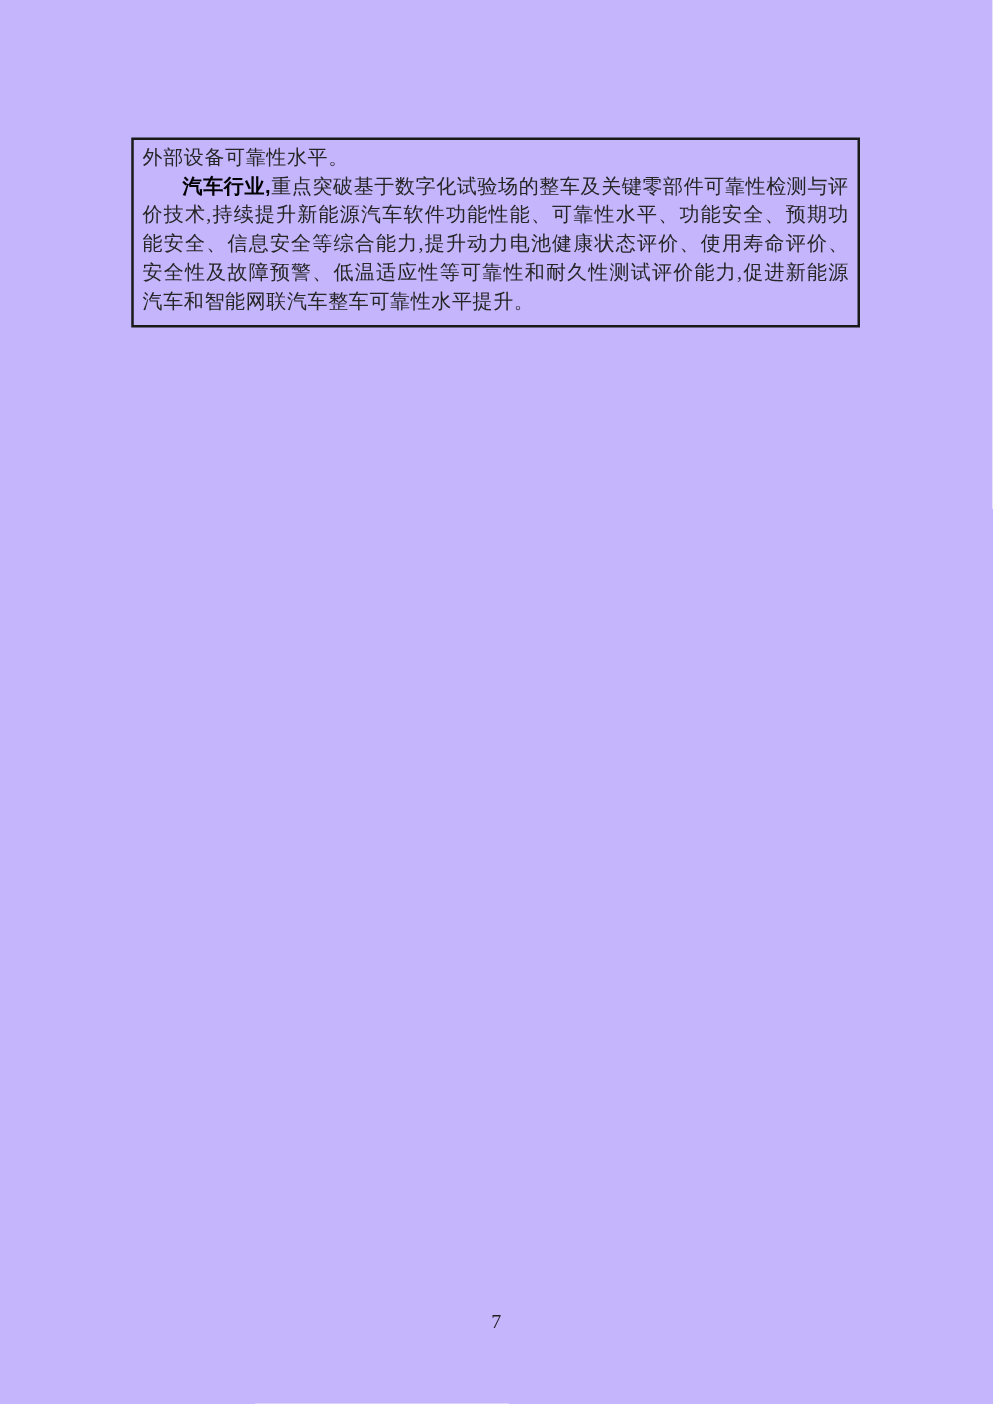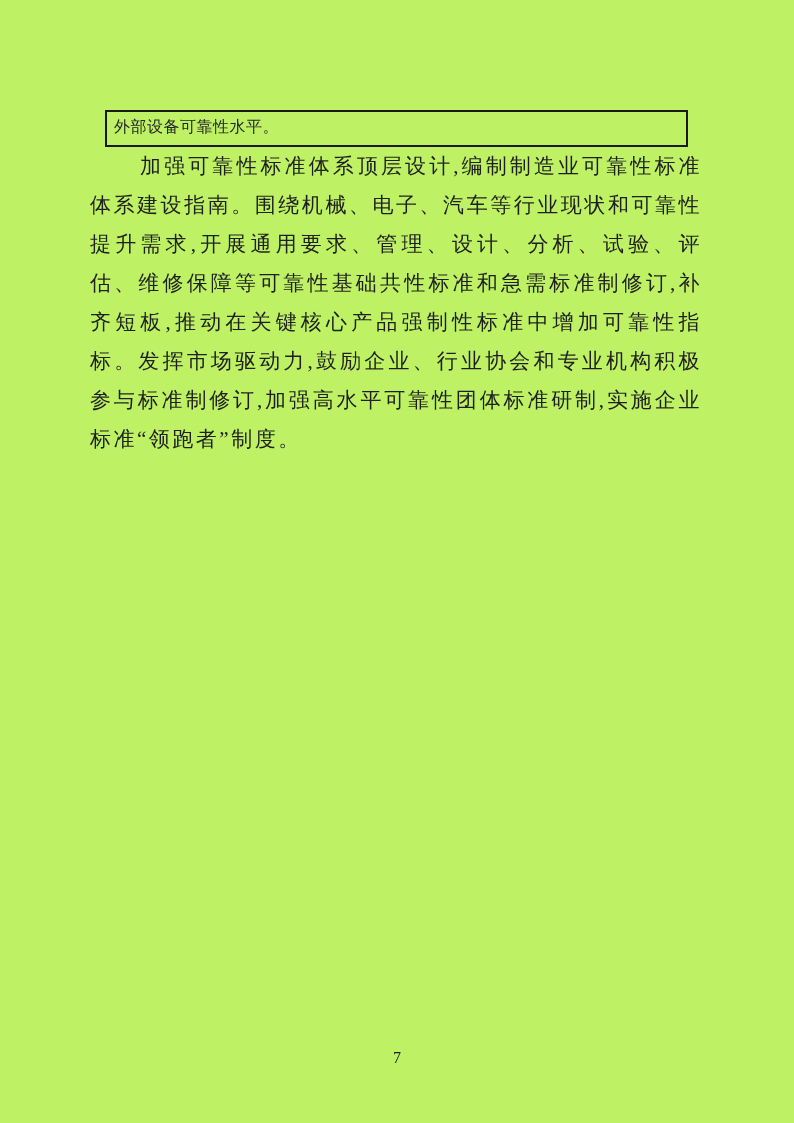--- a/index.html
+++ b/index.html
@@ -2,21 +2,21 @@
 <html><head>
 <meta charset="utf-8">
 <style>
   * { margin: 0; padding: 0; box-sizing: border-box; }
   html, body { background: #ffffff; }
   .page {
     position: relative;
     width: 794px;
     height: 1123px;
     margin: 0 auto;
-    background: #bef264;
+    background: #c4b5fd;
     overflow: hidden;
     font-family: "Liberation Serif", "DejaVu Serif", serif;
     color: #1f1f1f;
   }
   .content {
     padding: 110px 92px 0 90px; 
   }
   .infobox {
     margin-left: 15px;
     width: 583px;
@@ -73,24 +73,24 @@
   }
 </style>
 </head>
 <body>
 
 <div class="page">
   <div class="content">
 
     <div class="infobox">
       <p class="box-line1">外部设备可靠性水平。</p>
+      <p class="box-para"><strong>汽车行业,</strong><span>重点突破基于数字化试验场的整车及关键零部件可靠性检测与评价技术,持续提升新能源汽车软件功能性能、可靠性水平、功能安全、预期功能安全、信息安全等综合能力,提升动力电池健康状态评价、使用寿命评价、安全性及故障预警、低温适应性等可靠性和耐久性测试评价能力,促进新能源汽车和智能网联汽车整车可靠性水平提升。</span></p>
     </div>
 
 
-    <p class="body-para"><span>加强可靠性标准体系顶层设计,编制制造业可靠性标准体系建设指南。围绕机械、电子、汽车等行业现状和可靠性提升需求,开展通用要求、管理、设计、分析、试验、评估、维修保障等可靠性基础共性标准和急需标准制修订,补齐短板,推动在关键核心产品强制性标准中增加可靠性指标。发挥市场驱动力,鼓励企业、行业协会和专业机构积极参与标准制修订,加强高水平可靠性团体标准研制,实施企业标准“领跑者”制度。</span></p>
 
 
 
 
   </div>
 
   <div class="page-number">7</div>
 </div>
 
 </body></html>

